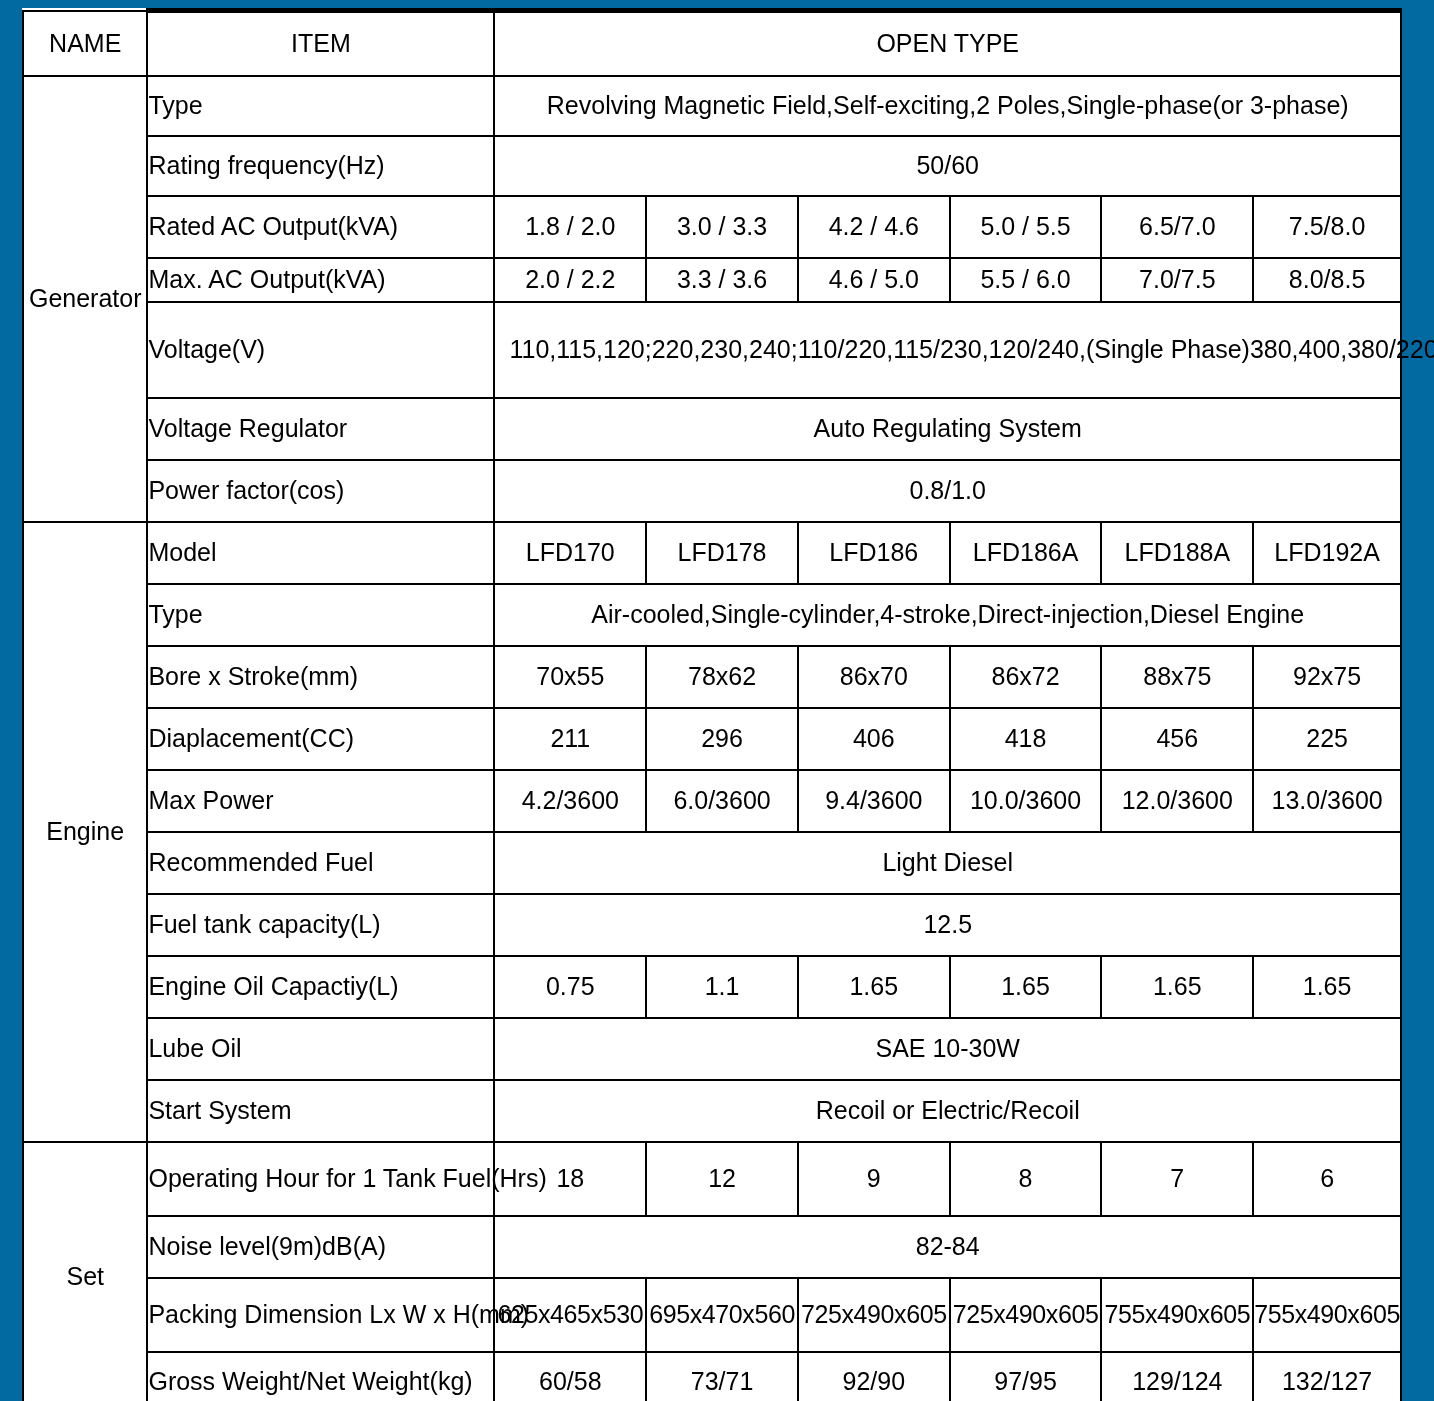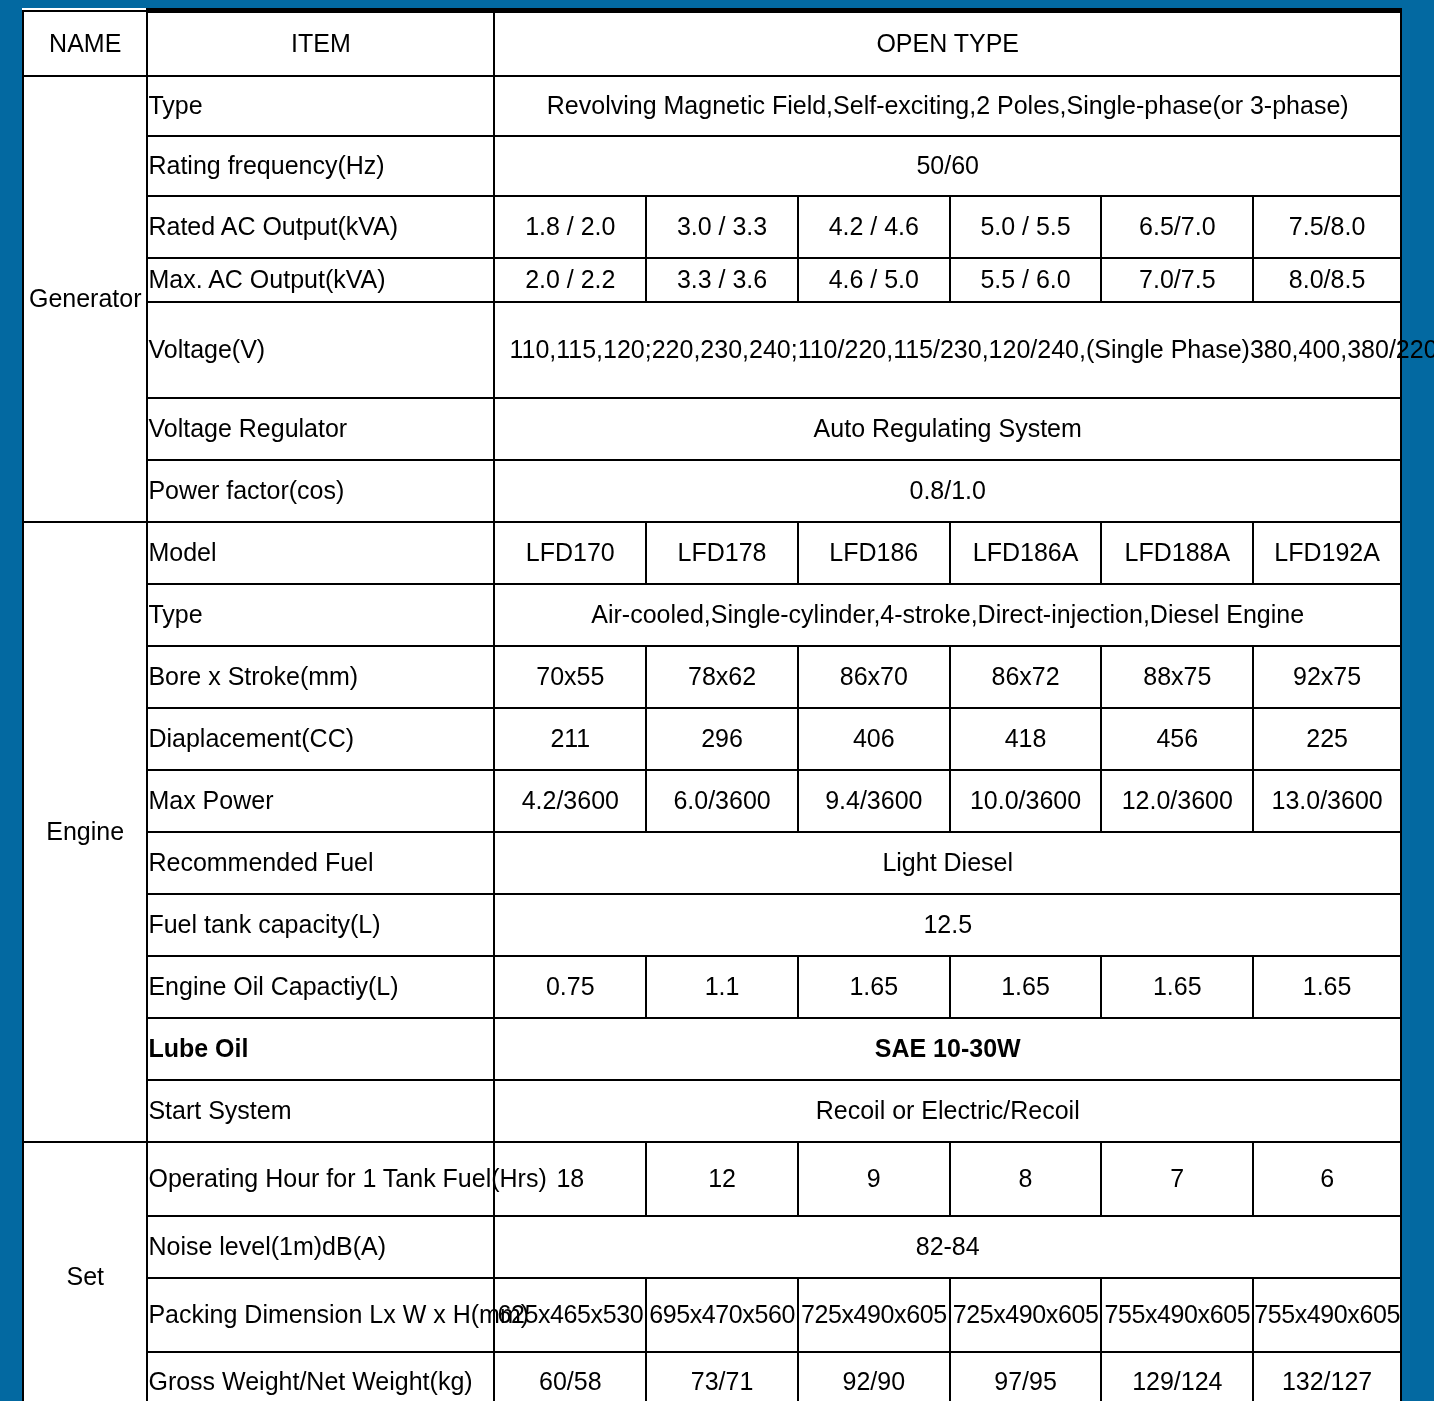--- a/index.html
+++ b/index.html
@@ -187,40 +187,40 @@
         </tr>
         <tr style="height: 62px;">
           <td class="itemcol">Engine Oil Capactiy(L)</td>
           <td class="valcol">0.75</td>
           <td class="valcol">1.1</td>
           <td class="valcol">1.65</td>
           <td class="valcol">1.65</td>
           <td class="valcol">1.65</td>
           <td class="valcol lastcol hilite">1.65</td>
         </tr>
-        <tr style="height: 62px; font-weight: bold;">
+        <tr style="height: 62px;">
           <td class="itemcol">Lube Oil</td>
           <td class="valcol lastcol" colspan="6">SAE 10-30W</td>
         </tr>
         <tr style="height: 62px;">
           <td class="itemcol">Start System</td>
           <td class="valcol lastcol" colspan="6">Recoil or Electric/Recoil</td>
         </tr>
         <tr style="height: 74px;">
           <td class="namecol sect-top sect-bot" rowspan="4">Set</td>
           <td class="itemcol sect-top wrap2">Operating Hour for 1 Tank Fuel(Hrs)</td>
           <td class="valcol sect-top">18</td>
           <td class="valcol sect-top">12</td>
           <td class="valcol sect-top">9</td>
           <td class="valcol sect-top">8</td>
           <td class="valcol sect-top">7</td>
           <td class="valcol lastcol hilite sect-top">6</td>
         </tr>
         <tr style="height: 62px;">
-          <td class="itemcol">Noise level(1m)dB(A)</td>
+          <td class="itemcol">Noise level(9m)dB(A)</td>
           <td class="valcol lastcol" colspan="6">82-84</td>
         </tr>
         <tr style="height: 74px;">
           <td class="itemcol wrap2">Packing Dimension Lx W x H(mm)</td>
           <td class="valcol dim">625x465x530</td>
           <td class="valcol dim">695x470x560</td>
           <td class="valcol dim">725x490x605</td>
           <td class="valcol dim">725x490x605</td>
           <td class="valcol dim">755x490x605</td>
           <td class="valcol lastcol hilite dim">755x490x605</td>

